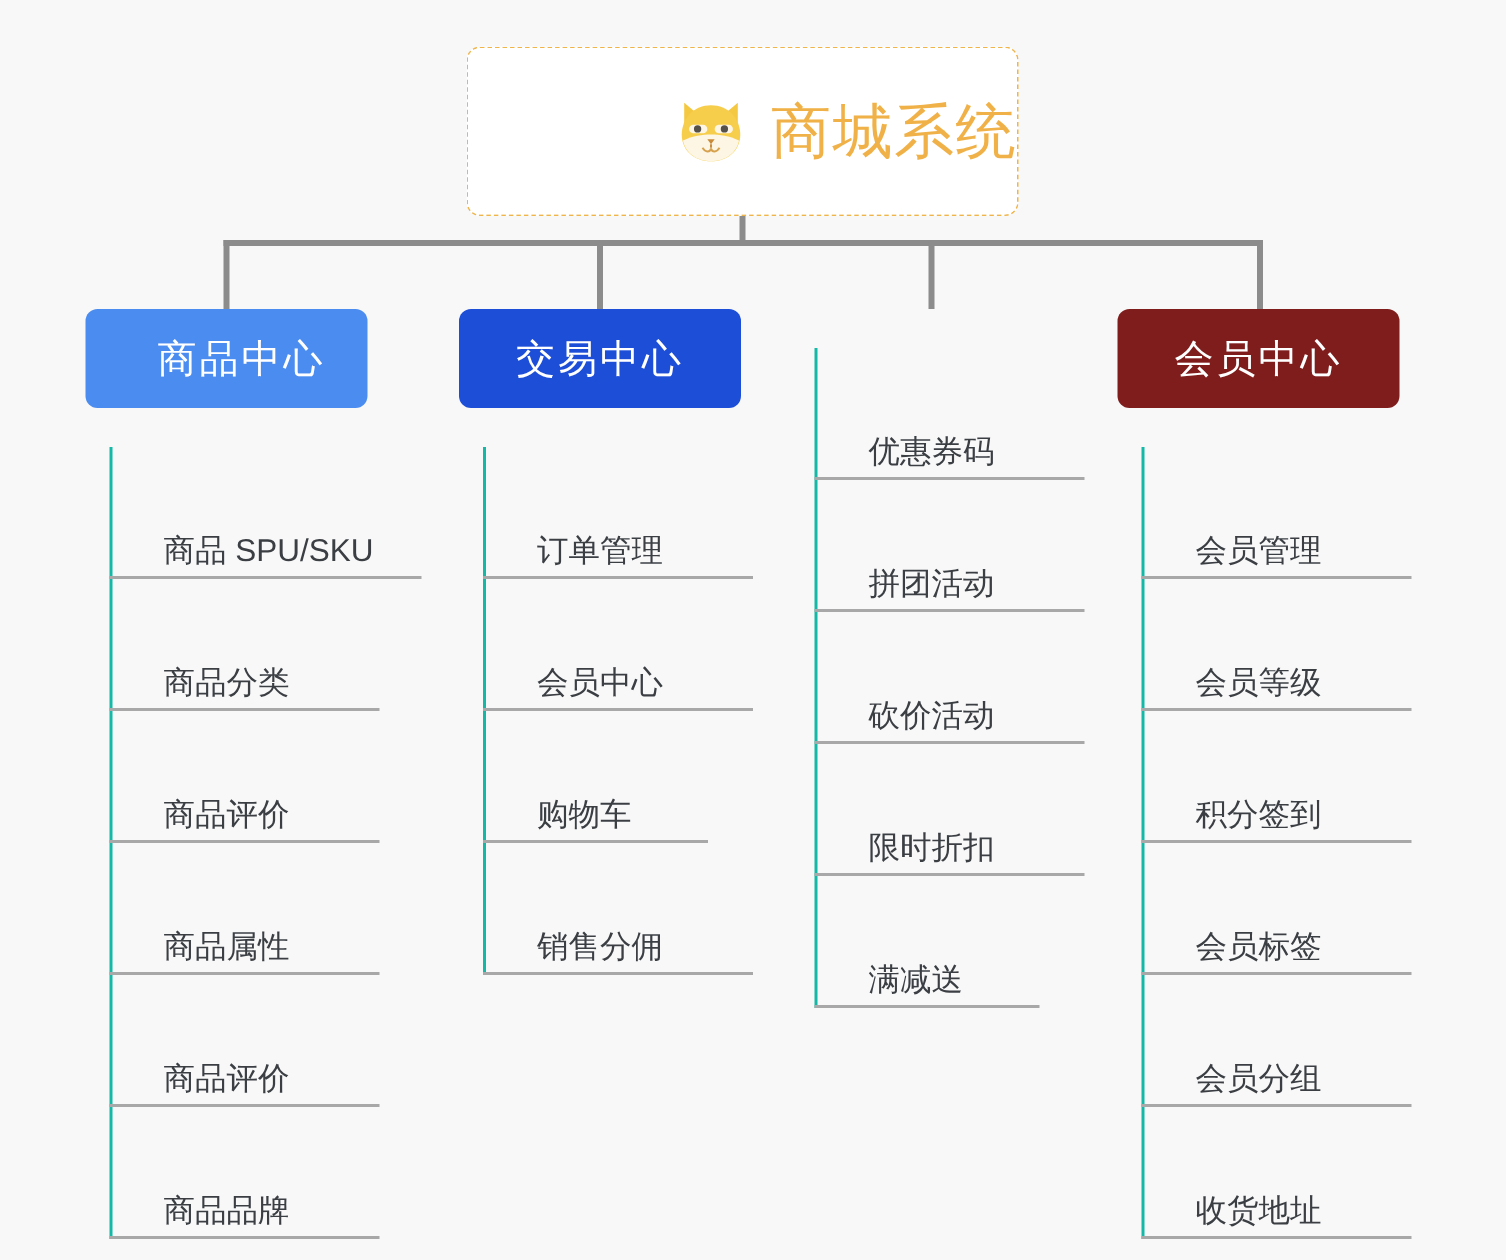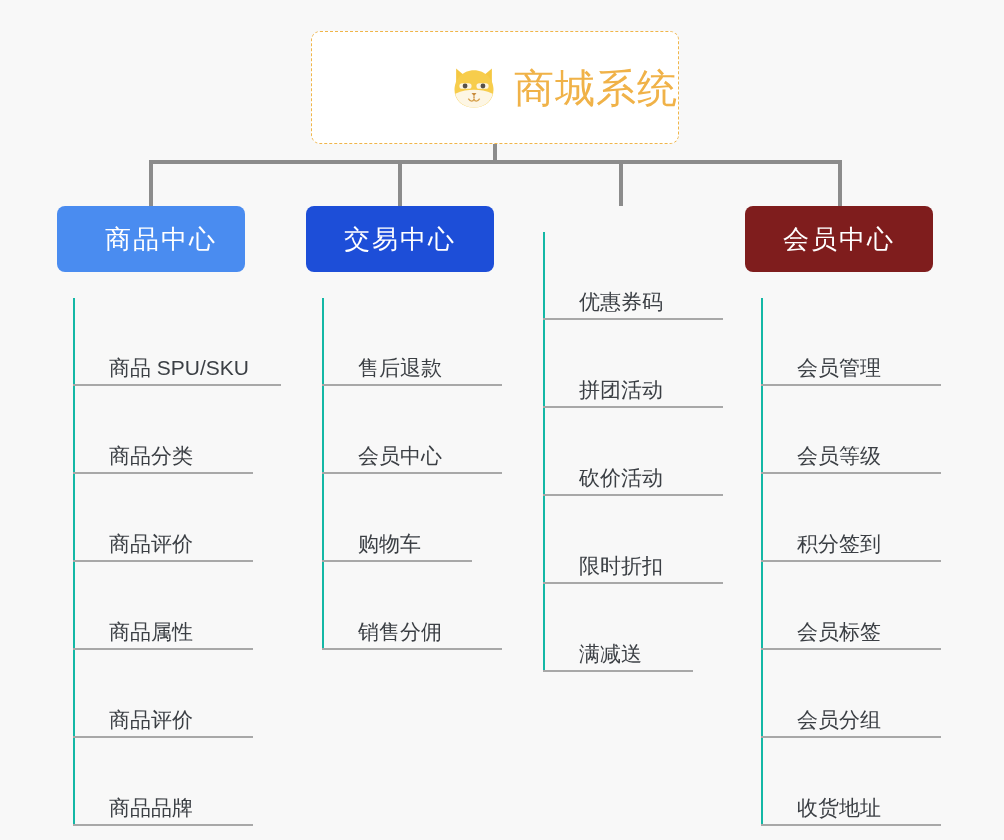--- a/index.html
+++ b/index.html
@@ -175,21 +175,21 @@
         </div>
     </div>
   </div>
 
   <div class="column col-1">
     <div class="cat-header" style="background: #1d4ed8;">
       <span>交易中心</span>
     </div>
     <div class="leaf-list">
       <div class="leaf-item medium">
-          <span class="leaf-label">售后退款</span>
+          <span class="leaf-label">订单管理</span>
         </div>
       <div class="leaf-item medium">
           <span class="leaf-label">会员中心</span>
         </div>
       <div class="leaf-item short">
           <span class="leaf-label">购物车</span>
         </div>
       <div class="leaf-item medium">
           <span class="leaf-label">销售分佣</span>
         </div>

